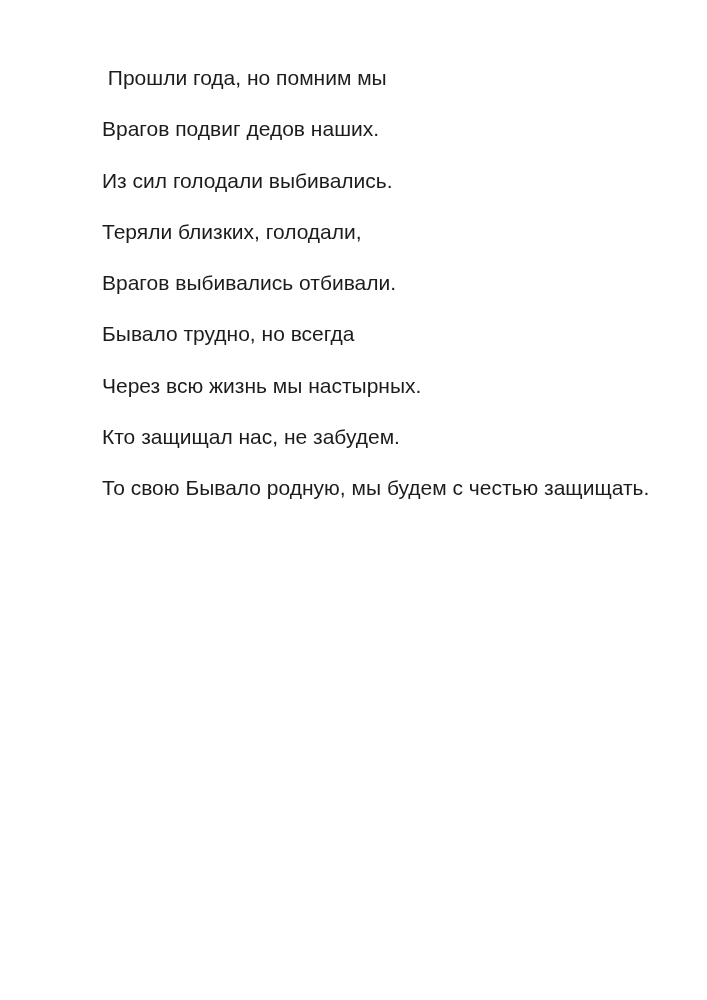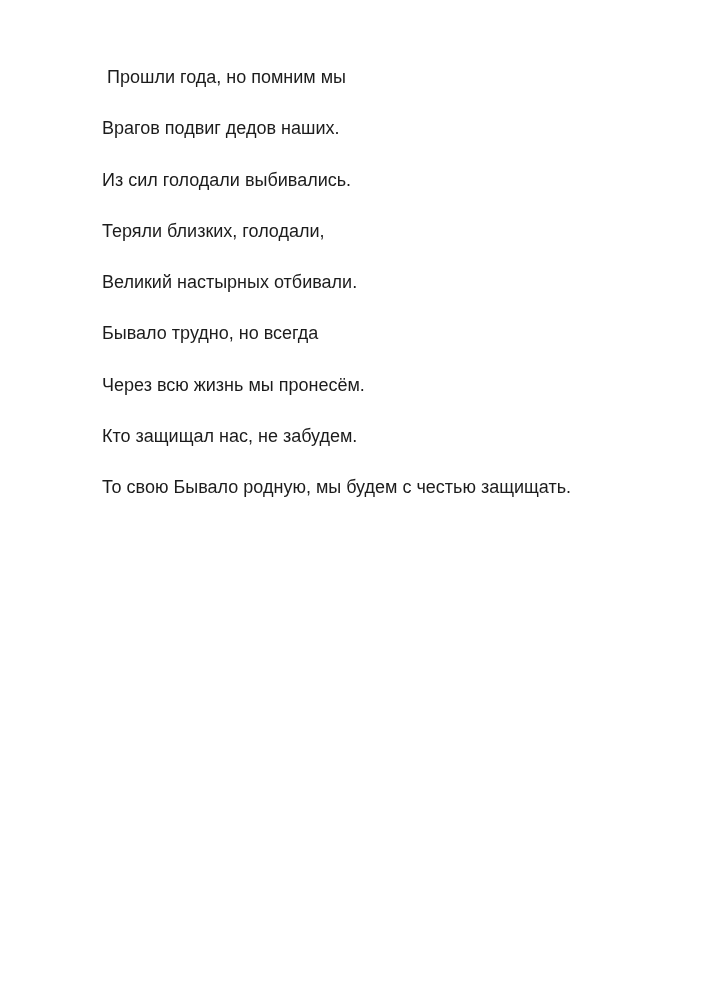--- a/index.html
+++ b/index.html
@@ -17,36 +17,36 @@
   }
   .poem {
     position: absolute;
     top: 68px;
     left: 102px;
     width: 575px;
   }
   .poem p.line {
     margin: 0 0 32px 0;
     padding: 0;
-    font-size: 18px;
+    font-size: 21px;
     line-height: 19.3px;
     font-weight: 400;
     color: #1c1c1c;
     white-space: pre;
     letter-spacing: 0px;
   }
 </style>
 </head>
 <body>
 
 <div class="page">
   <div class="poem">
     <p class="line"> Прошли года, но помним мы</p>
     <p class="line">Врагов подвиг дедов наших.</p>
     <p class="line">Из сил голодали выбивались.</p>
     <p class="line">Теряли близких, голодали,</p>
-    <p class="line">Великий настырных отбивали.</p>
+    <p class="line">Врагов выбивались отбивали.</p>
     <p class="line">Бывало трудно, но всегда</p>
-    <p class="line">Через всю жизнь мы пронесём.</p>
+    <p class="line">Через всю жизнь мы настырных.</p>
     <p class="line">Кто защищал нас, не забудем.</p>
     <p class="line">То свою Бывало родную, мы будем с честью защищать.</p>
   </div>
 </div>
 
 </body></html>

